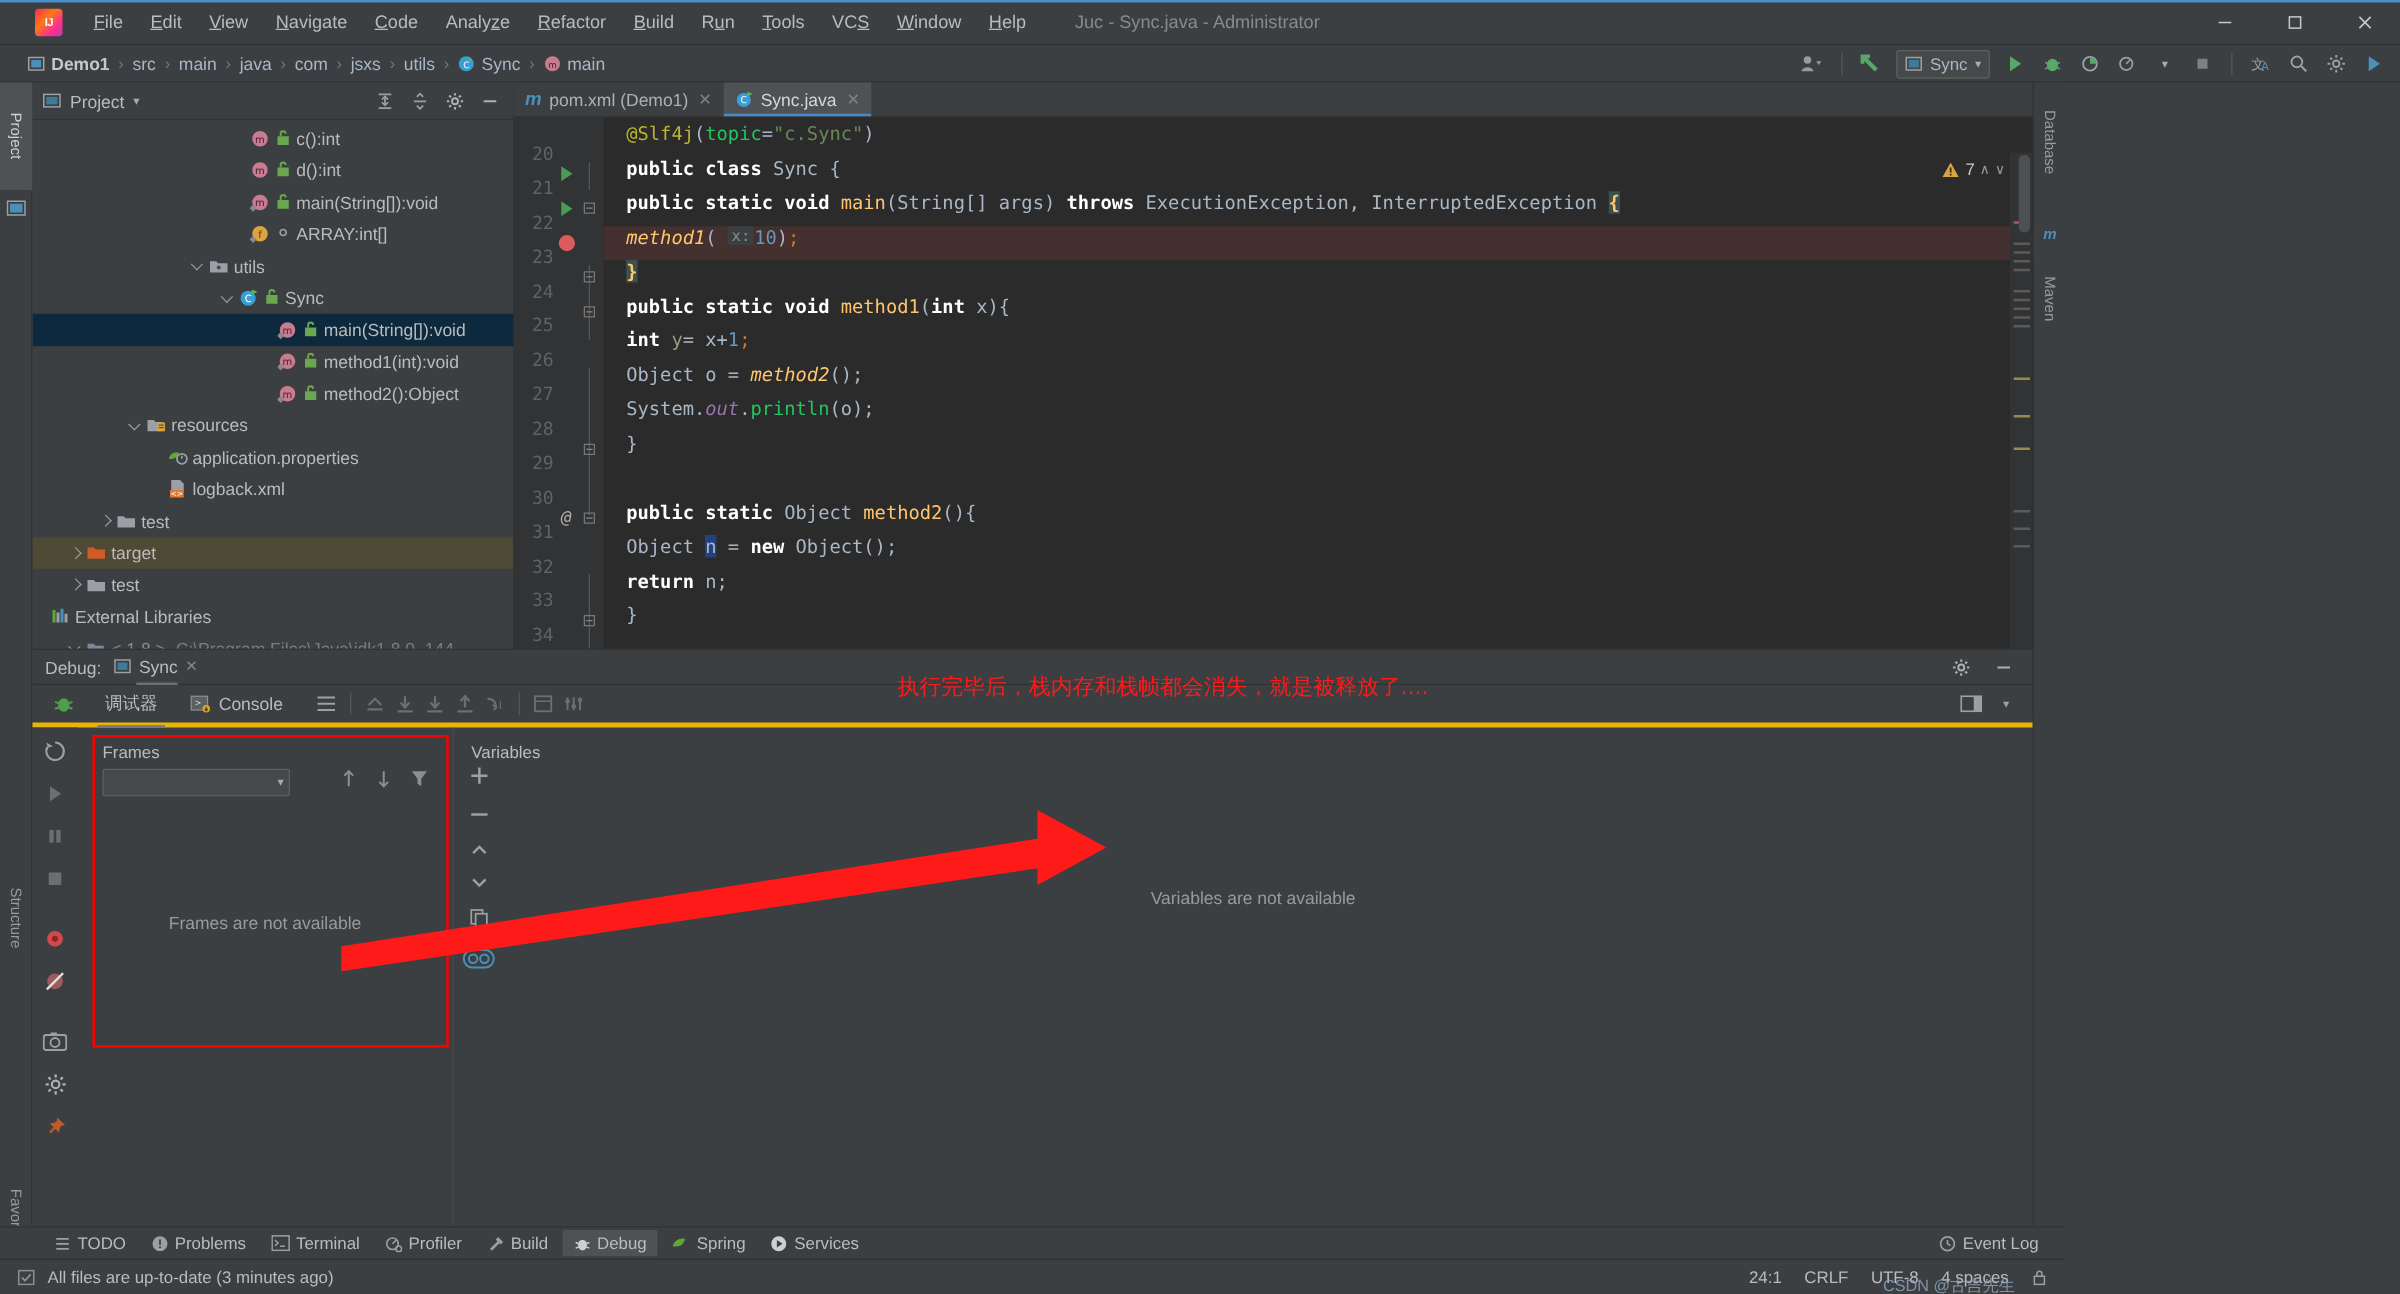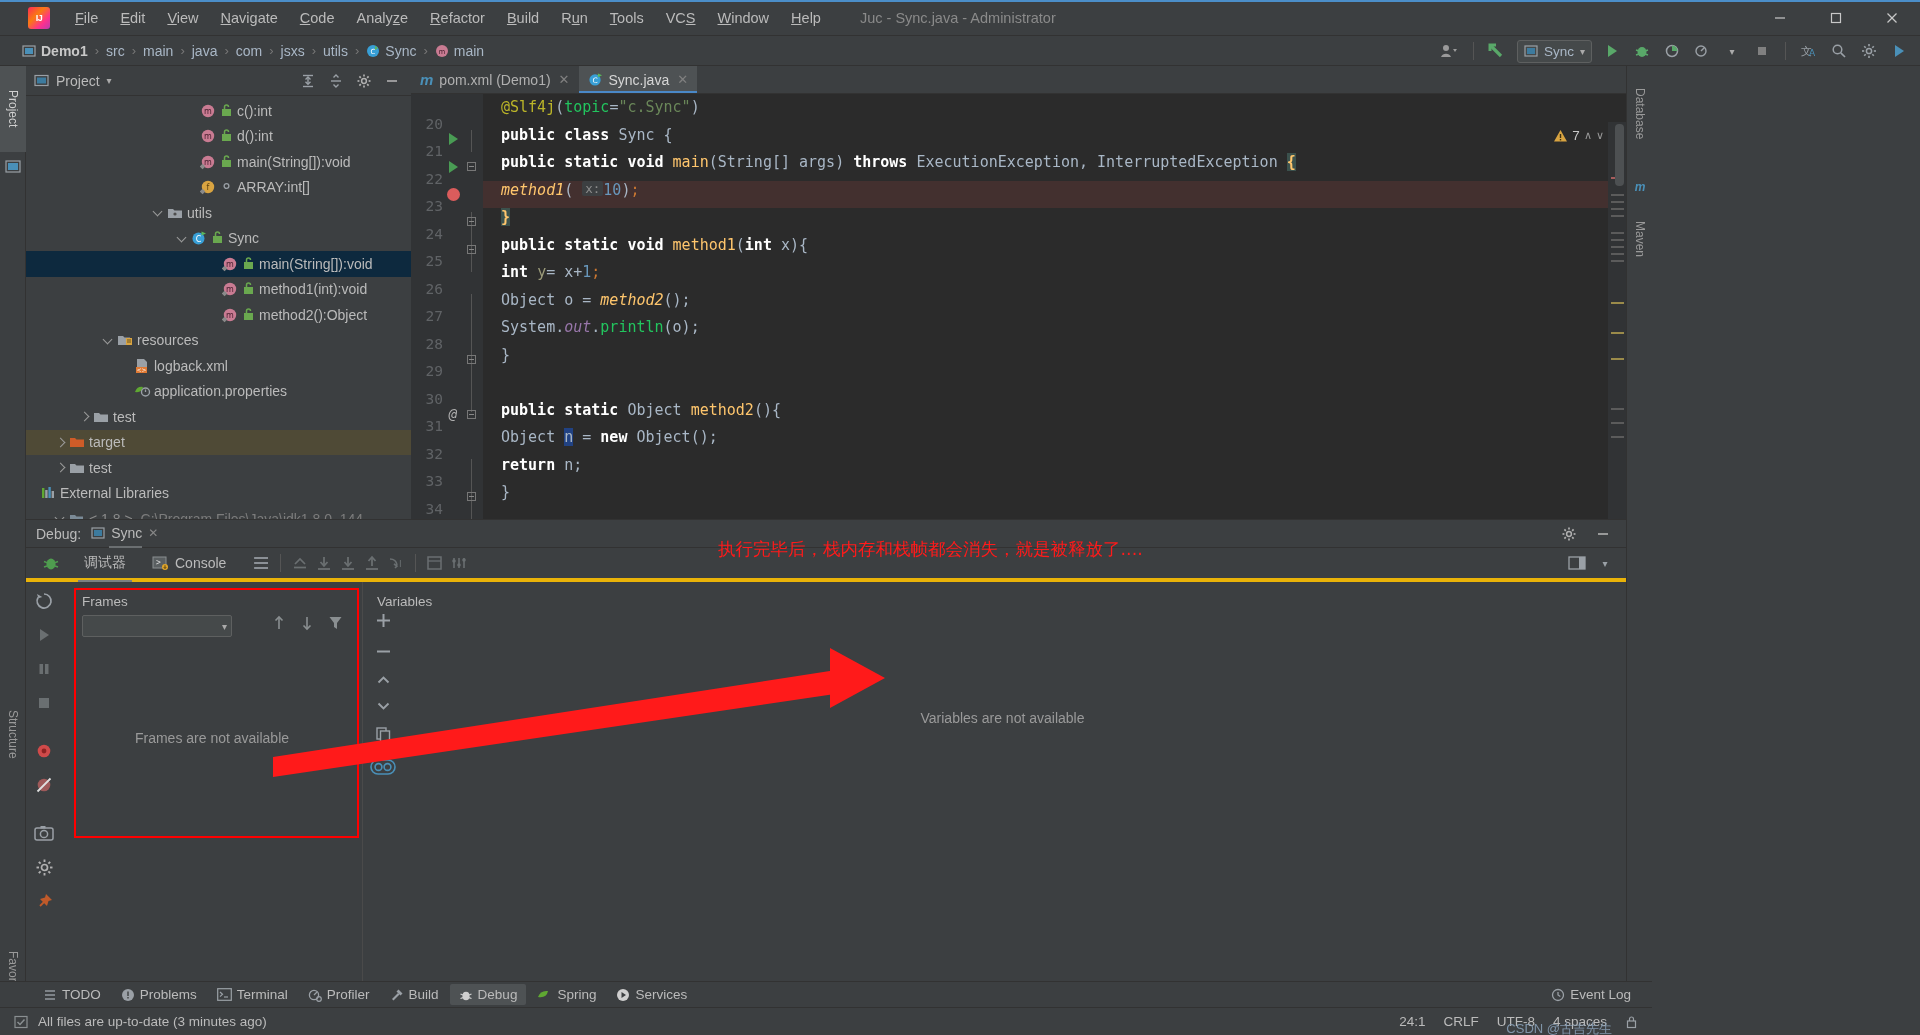--- a/index.html
+++ b/index.html
@@ -734,38 +734,38 @@
               <rect x="9" y="6" width="6" height="7" fill="#d9a441"></rect>
               <line x1="10" y1="8" x2="14" y2="8" stroke="#6b5420" stroke-width="1"></line>
               <line x1="10" y1="10" x2="14" y2="10" stroke="#6b5420" stroke-width="1"></line>
             </svg>
         </span>
         <span class="tlabel">resources</span>
       </div>
 
       <div class="tnode" style="padding-left:108px">
         <span class="ico">
-          <svg width="16" height="16" viewBox="0 0 16 16">
-              <path d="M3 1 L10 1 L13 4 L13 10 L3 10 Z" fill="#9aa0a6"></path>
-              <rect x="2" y="9" width="11" height="6" fill="#e07a34"></rect>
-              <text x="7.5" y="13.8" font-size="6" fill="#fff" text-anchor="middle" font-family="DejaVu Sans">&lt;&gt;</text>
-            </svg>
-        </span>
-        <span class="tlabel">logback.xml</span>
-      </div>
-
-      <div class="tnode" style="padding-left:108px">
-        <span class="ico">
           <svg width="17" height="16" viewBox="0 0 17 16">
               <path d="M1 9 q2-6 8-5 q-1 6-8 5 z" fill="#5fa832"></path>
               <circle cx="11.5" cy="9" r="4" fill="none" stroke="#9aa0a6" stroke-width="1.4"></circle>
               <line x1="11.5" y1="9" x2="11.5" y2="6.5" stroke="#9aa0a6" stroke-width="1.3"></line>
             </svg>
         </span>
         <span class="tlabel">application.properties</span>
+      </div>
+
+      <div class="tnode" style="padding-left:108px">
+        <span class="ico">
+          <svg width="16" height="16" viewBox="0 0 16 16">
+              <path d="M3 1 L10 1 L13 4 L13 10 L3 10 Z" fill="#9aa0a6"></path>
+              <rect x="2" y="9" width="11" height="6" fill="#e07a34"></rect>
+              <text x="7.5" y="13.8" font-size="6" fill="#fff" text-anchor="middle" font-family="DejaVu Sans">&lt;&gt;</text>
+            </svg>
+        </span>
+        <span class="tlabel">logback.xml</span>
       </div>
 
       <div class="tnode" style="padding-left:52px">
         <span class="twist right"></span>
         <span class="ico">
           <svg width="16" height="16" viewBox="0 0 16 16">
               <path d="M1 4 L6 4 L7.5 5.5 L15 5.5 L15 13 L1 13 Z" fill="#9aa0a6"></path>
             </svg>
         </span>
         <span class="tlabel">test</span>

